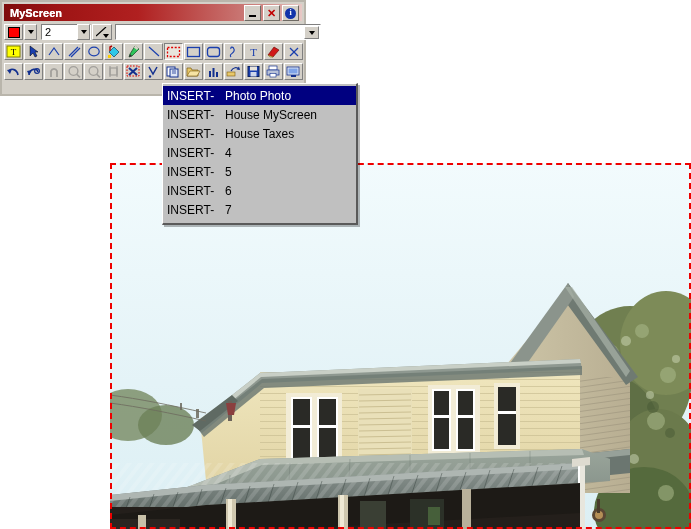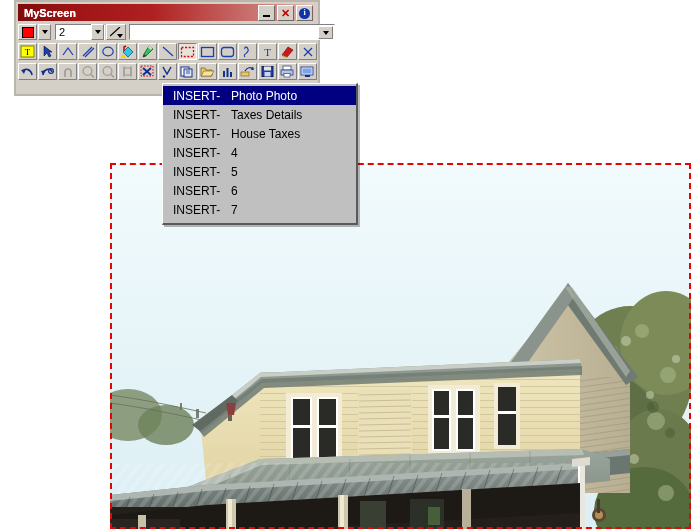--- a/index.html
+++ b/index.html
@@ -5,21 +5,21 @@
   html,body{margin:0;padding:0;}
   body{
     width:691px;height:529px;overflow:hidden;position:relative;
     background:#ffffff;
     font-family:"Liberation Sans", sans-serif;
     -webkit-font-smoothing:none;
   }
 
   
   #app-window{
-    position:absolute;left:14px;top:0;width:306px;height:96px;
+    position:absolute;left:0;top:0;width:306px;height:96px;
     background:#d4d0c8;
     border:2px solid #b9b5ab;
     box-sizing:border-box;
     z-index:20;
   }
   .titlebar{
     position:absolute;left:2px;top:2px;width:298px;height:17px;
     background:linear-gradient(to right,#7e0b0b 0%,#9e1414 18%,#b02020 45%,#cf8a86 88%,#e8c9c6 100%);
     display:flex;align-items:center;
   }
@@ -106,21 +106,21 @@
   
   #insert-menu{
     position:absolute;left:162px;top:83px;width:196px;height:142px;
     background:#c0c0c0;
     border-top:1px solid #ffffff;border-left:1px solid #ffffff;
     border-right:2px solid #5a5a5a;border-bottom:2px solid #5a5a5a;
     box-sizing:border-box;z-index:40;
     box-shadow:2px 2px 0 rgba(0,0,0,0.28);
   }
   .mrow{
-    height:19px;display:flex;align-items:center;padding-left:10px;
+    height:19px;display:flex;align-items:center;padding-left:4px;
     font-size:12px;color:#000;white-space:nowrap;
     font-family:"Liberation Sans", sans-serif;
   }
   .mrow.sel{background:#000080;color:#ffffff;}
   .mkey{display:inline-block;min-width:58px;}
   .mlabel{display:inline-block;}
   #insert-menu .inner{padding-top:2px;}
 </style>
 </head>
 <body>
@@ -661,21 +661,21 @@
 </div>
 
 <div id="insert-menu">
   <div class="inner">
     <div class="mrow sel">
       <span class="mkey">INSERT-</span>
       <span class="mlabel">Photo Photo</span>
     </div>
     <div class="mrow">
       <span class="mkey">INSERT-</span>
-      <span class="mlabel">Taxes Details</span>
+      <span class="mlabel">House MyScreen</span>
     </div>
     <div class="mrow">
       <span class="mkey">INSERT-</span>
       <span class="mlabel">House Taxes</span>
     </div>
     <div class="mrow">
       <span class="mkey">INSERT-</span>
       <span class="mlabel">4</span>
     </div>
     <div class="mrow">

